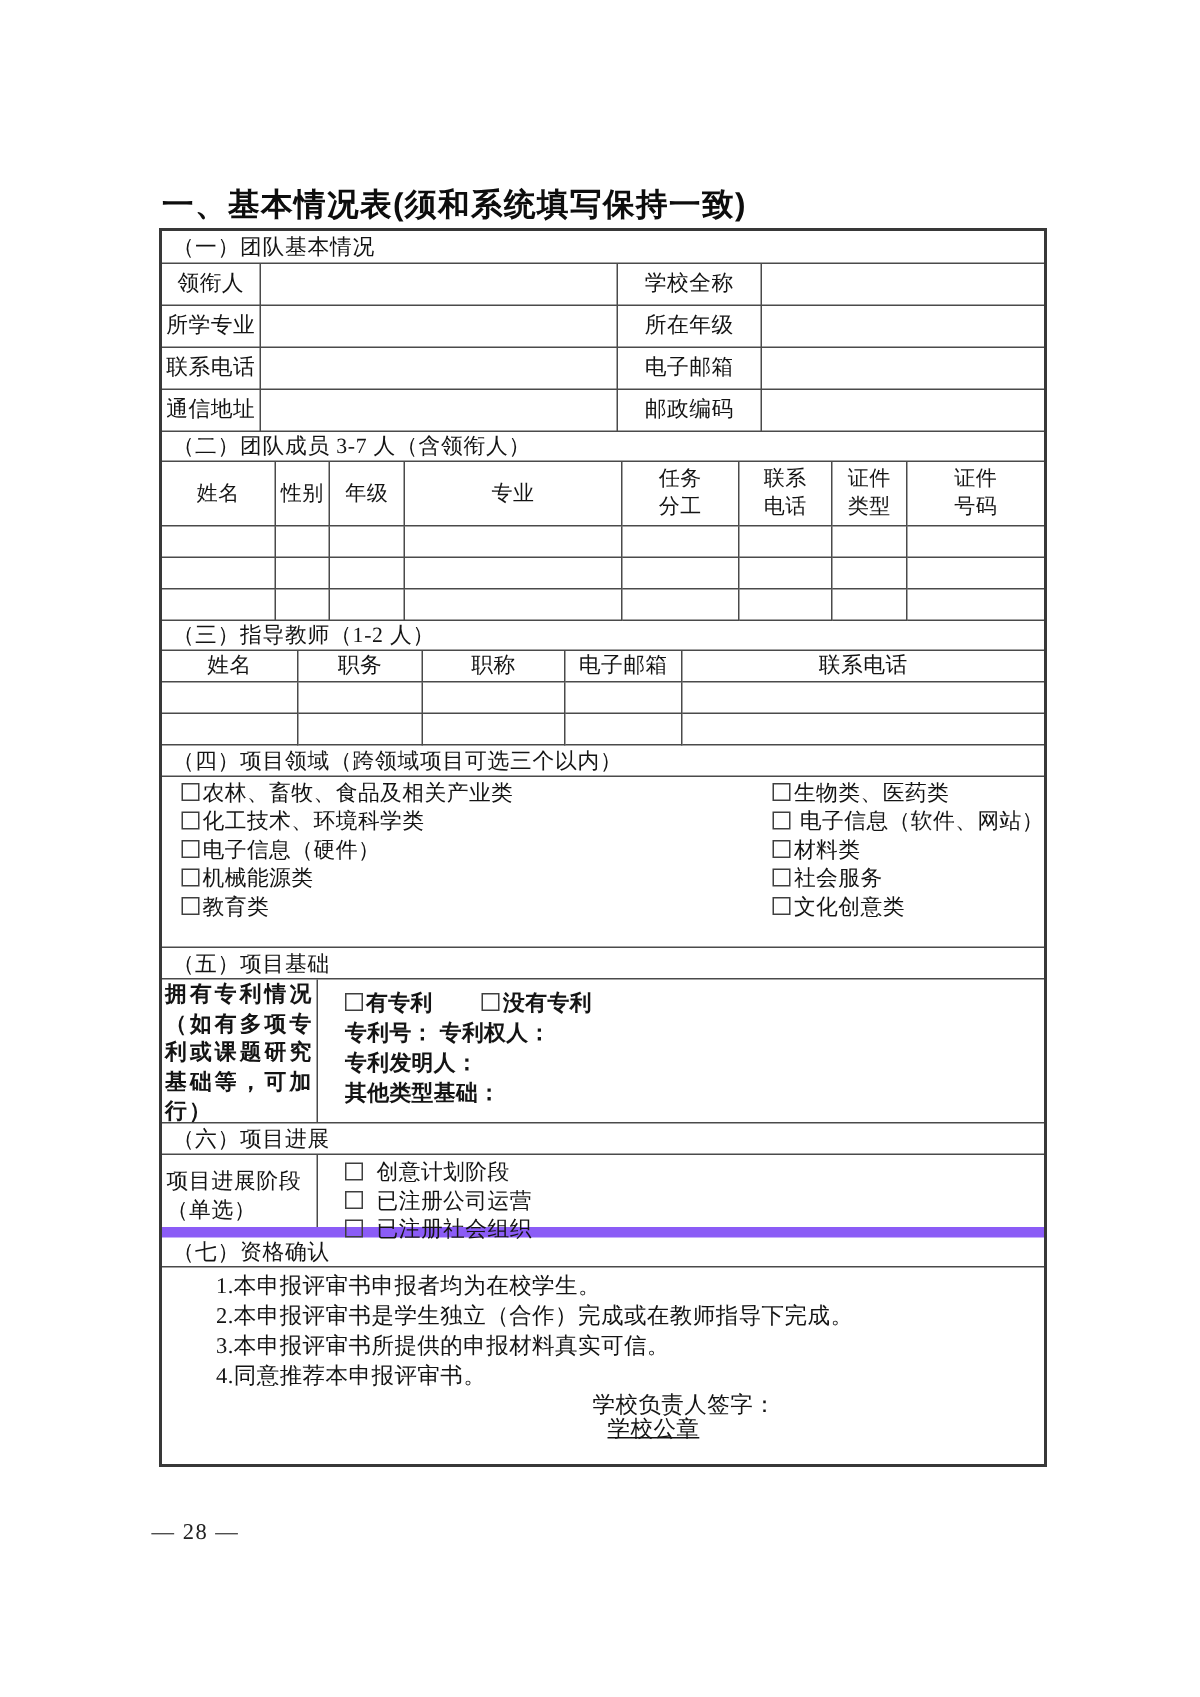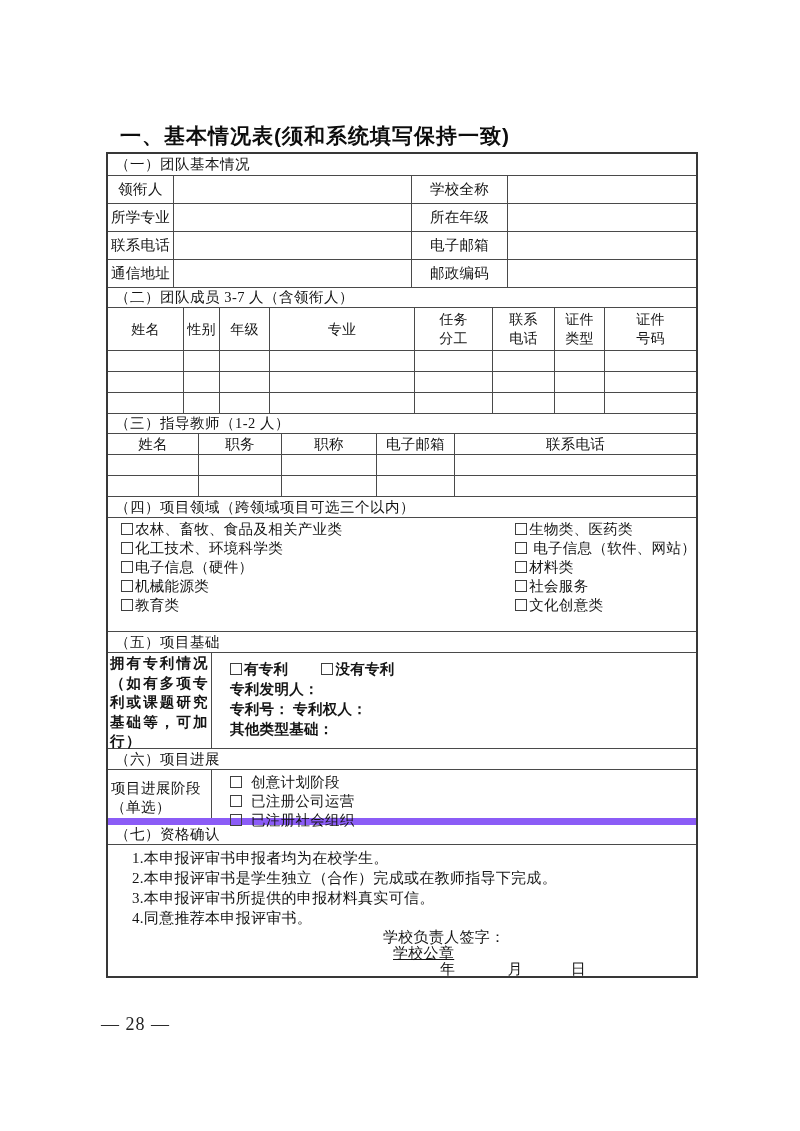--- a/index.html
+++ b/index.html
@@ -2,21 +2,21 @@
 <html><head>
 <meta charset="utf-8">
 <style>
   html,body { margin:0; padding:0; background:#fff; }
   .page {
     position:relative; width:800px; height:1131px; background:#ffffff;
     font-family:"Liberation Serif","DejaVu Serif",serif; color:#141414;
     overflow:hidden;
   }
   .doc-title {
-    position:absolute; left:120px; top:122px;
+    position:absolute; left:108px; top:122px;
     font-family:"Liberation Sans","DejaVu Sans",sans-serif;
     font-weight:bold; font-size:21px; letter-spacing:1px; color:#0d0d0d;
     white-space:nowrap;
   }
   .form {
     position:absolute; left:106px; top:152px; width:592px;
     border:2px solid #383838; box-sizing:border-box;
     font-size:14.5px; letter-spacing:0.3px;
   }
   .sec-h {
@@ -47,27 +47,27 @@
   .side-label {
     box-sizing:border-box; width:104px; border-right:1px solid #4a4a4a;
     padding:1px 2px 0 2px; line-height:19.5px; letter-spacing:1.5px; text-align:justify;
   }
   .s5-content { flex:1; padding:7px 0 0 18px; line-height:20px; }
   .gap { display:inline-block; width:33px; }
   .s6-body { box-sizing:border-box; height:55px; border-bottom:7px solid #8b5cf6; display:flex; }
   .s6-label { box-sizing:border-box; width:104px; border-right:1px solid #4a4a4a; padding:9px 0 0 3px; line-height:19px; letter-spacing:0.5px; }
   .s6-content { flex:1; padding:3px 0 0 18px; line-height:17px; }
   .s6-content .opt .cb { margin-right:9px; }
-  .s7-body { box-sizing:border-box; height:131px; padding-top:3px; font-size:15px; }
+  .s7-body { box-sizing:border-box; height:131px; padding-top:3px; font-size:15px;padding-left:12px; }
   .s7-item { padding-left:24px; line-height:20px; white-space:nowrap; }
   .sig-line { padding-left:275px; line-height:15px; margin-top:2px; white-space:nowrap; }
   .seal-line { padding-left:285px; line-height:12px; margin-top:2px; white-space:nowrap;text-decoration:underline; }
   .date-line { line-height:12px; margin-top:4px; white-space:nowrap; }
   .date-line .y { margin-left:332px; } .date-line .m { margin-left:48px; } .date-line .d { margin-left:44px; }
-  .page-num { position:absolute; left:101px; top:1014px; font-size:18px; letter-spacing:1px; color:#222; }
+  .page-num { position:absolute; left:101px; top:1014px; font-size:15px; letter-spacing:1px; color:#222; }
 </style>
 </head>
 <body>
 
 <div class="page">
 
   <div class="doc-title">一、基本情况表(须和系统填写保持一致)</div>
 
   <div class="form">
 
@@ -173,22 +173,22 @@
       </div>
     </div>
 
     <div class="sec-h h21">（五）项目基础</div>
     <div class="s5-body">
       <div class="side-label">拥有专利情况（如有多项专利或课题研究基础等，可加行）</div>
       <div class="s5-content">
         <div class="opt">
           <span class="cb"></span><span>有专利</span><span class="gap"></span><span class="cb"></span><span>没有专利</span>
         </div>
+        <div>专利号： 专利权人：</div>
         <div>专利发明人：</div>
-        <div>专利号： 专利权人：</div>
         <div>其他类型基础：</div>
       </div>
     </div>
 
     <div class="sec-h h21">（六）项目进展</div>
     <div class="s6-body">
       <div class="s6-label">
         <div>项目进展阶段</div>
         <div>（单选）</div>
       </div>
@@ -200,24 +200,19 @@
     </div>
 
     <div class="sec-h h20">（七）资格确认</div>
     <div class="s7-body">
       <div class="s7-item">1.本申报评审书申报者均为在校学生。</div>
       <div class="s7-item">2.本申报评审书是学生独立（合作）完成或在教师指导下完成。</div>
       <div class="s7-item">3.本申报评审书所提供的申报材料真实可信。</div>
       <div class="s7-item">4.同意推荐本申报评审书。</div>
       <div class="sig-line">学校负责人签字：</div>
       <div class="seal-line">学校公章</div>
-      <div class="date-line">
-        <span class="y">年</span>
-        <span class="m">月</span>
-        <span class="d">日</span>
-      </div>
     </div>
 
   </div>
 
   <div class="page-num">— 28 —</div>
 
 </div>
 
 </body></html>

